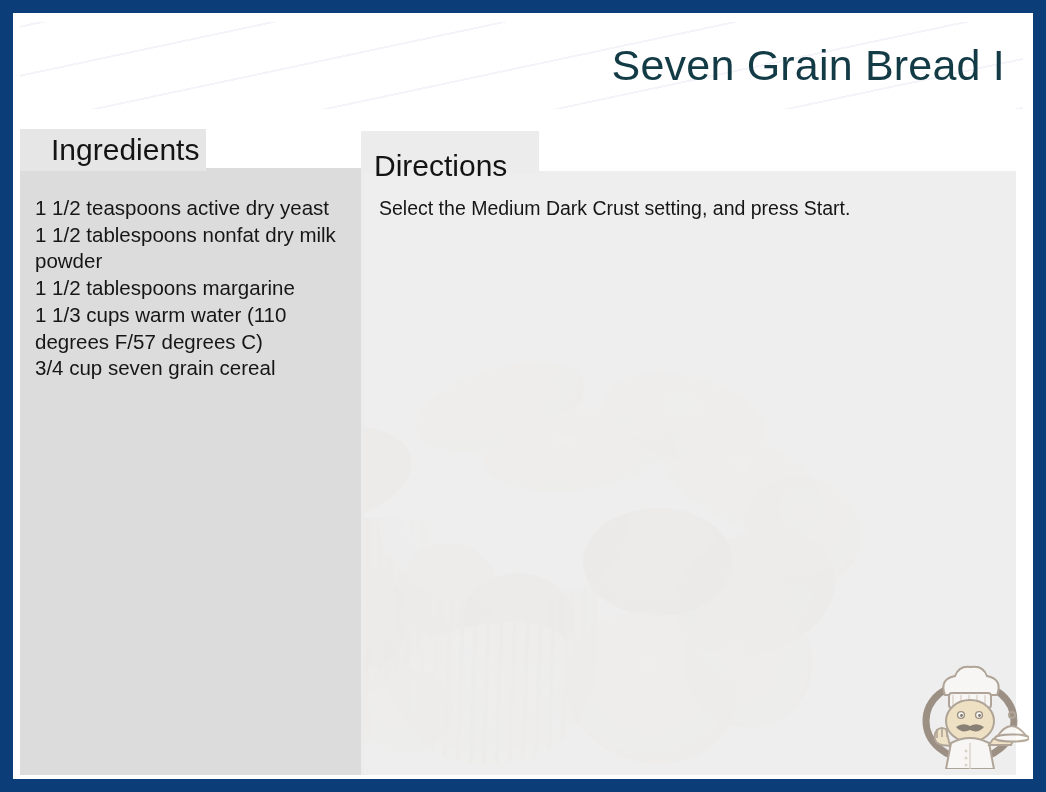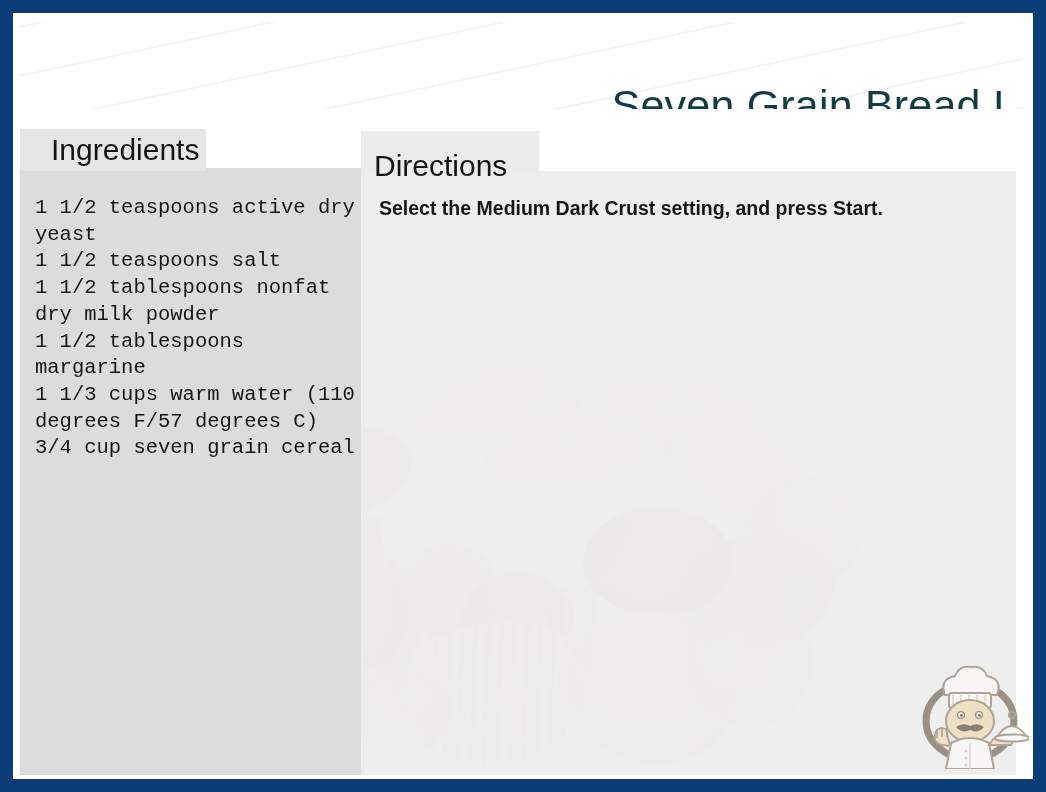--- a/index.html
+++ b/index.html
@@ -58,21 +58,20 @@
     position: absolute;
     right: 18px;
     top: 50%;
     transform: translateY(-50%);
     font-size: 43px;
     line-height: 1.05;
     color: #123b46;
     letter-spacing: 0.2px;
     white-space: nowrap;
     z-index: 3;
-    margin-top: 40px;
   }
 
   
   .bread-photo {
     position: absolute;
     left: 170px;
     top: 345px;
     width: 680px;
     height: 420px;
     z-index: 1;
@@ -173,33 +172,32 @@
   .ingredients-list {
     left: 22px;
     top: 182px;
     width: 330px;
     font-size: 20.5px;
     line-height: 26.7px;
   }
   .ingredients-list .ing-line {
     display: block;
     white-space: normal;
-    font-family: Liberation Mono, monospace;
   }
   .directions-body {
     left: 366px;
     top: 183px;
     width: 640px;
     font-size: 19.5px;
     line-height: 25.5px;
   }
   .directions-body p {
     margin: 0 0 25px 0;
   }
-  .directions-body p:last-child { margin-bottom: 7px; font-weight: bold; }
+  .directions-body p:last-child { margin-bottom: 7px; }
 
   
   .chef-logo {
     position: absolute;
     right: 4px;
     bottom: 10px;
     width: 118px;
     height: 118px;
     z-index: 5;
     opacity: 0.62;
@@ -237,21 +235,20 @@
       <div class="loaf" style="left:560px; top:120px; width:120px; height:105px; background:radial-gradient(ellipse at 45% 35%, rgba(244,234,214,0.70), rgba(216,195,164,0.56)); transform:rotate(30deg);"></div>
       <div class="loaf" style="left:70px;  top:300px; width:120px; height:88px;  background:repeating-linear-gradient(90deg, rgba(205,180,142,0.34) 0px, rgba(205,180,142,0.34) 5px, rgba(243,232,212,0.34) 5px, rgba(243,232,212,0.34) 11px); border-radius:14px;"></div>
       <div class="loaf" style="left:175px; top:310px; width:95px;  height:85px;  background:radial-gradient(ellipse at 45% 35%, rgba(240,226,202,0.62), rgba(214,192,160,0.50));"></div>
     </div>
 
     <div class="panel-ingredients-body"></div>
     <div class="panel-ingredients-tab"></div>
     <div class="panel-heading heading-ingredients">Ingredients</div>
     <div class="panel-text ingredients-list">
       <span class="ing-line">1 1/2 teaspoons active dry yeast</span>
-      <span class="ing-line">1 1/2 teaspoons salt</span>
       <span class="ing-line">1 1/2 tablespoons nonfat dry milk powder</span>
       <span class="ing-line">1 1/2 tablespoons margarine</span>
       <span class="ing-line">1 1/3 cups warm water (110 degrees F/57 degrees C)</span>
       <span class="ing-line">3/4 cup seven grain cereal</span>
     </div>
 
     <div class="panel-directions-body"></div>
     <div class="panel-directions-tab"></div>
     <div class="panel-heading heading-directions">Directions</div>
     <div class="panel-text directions-body">

